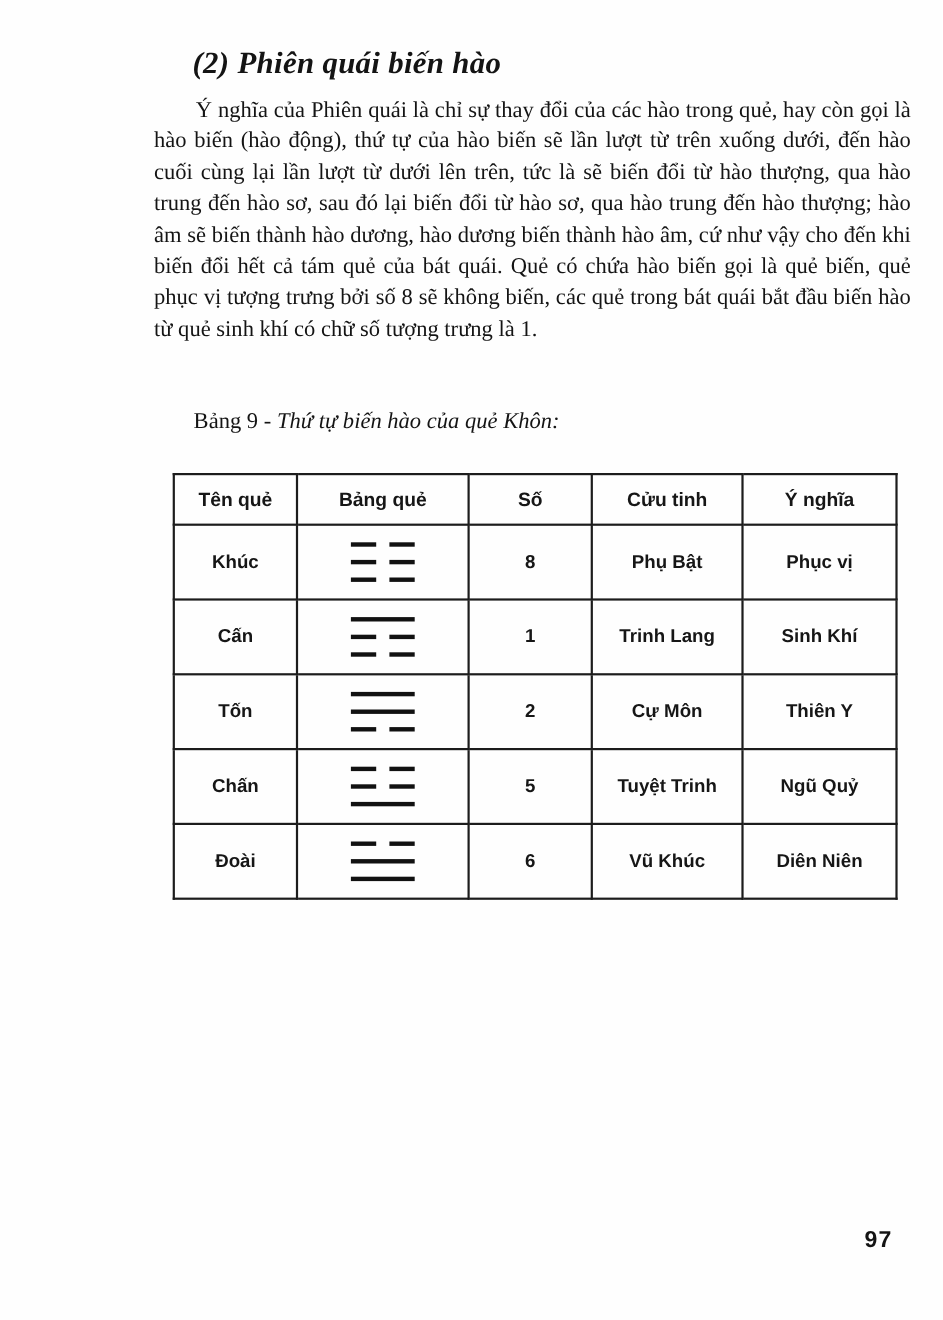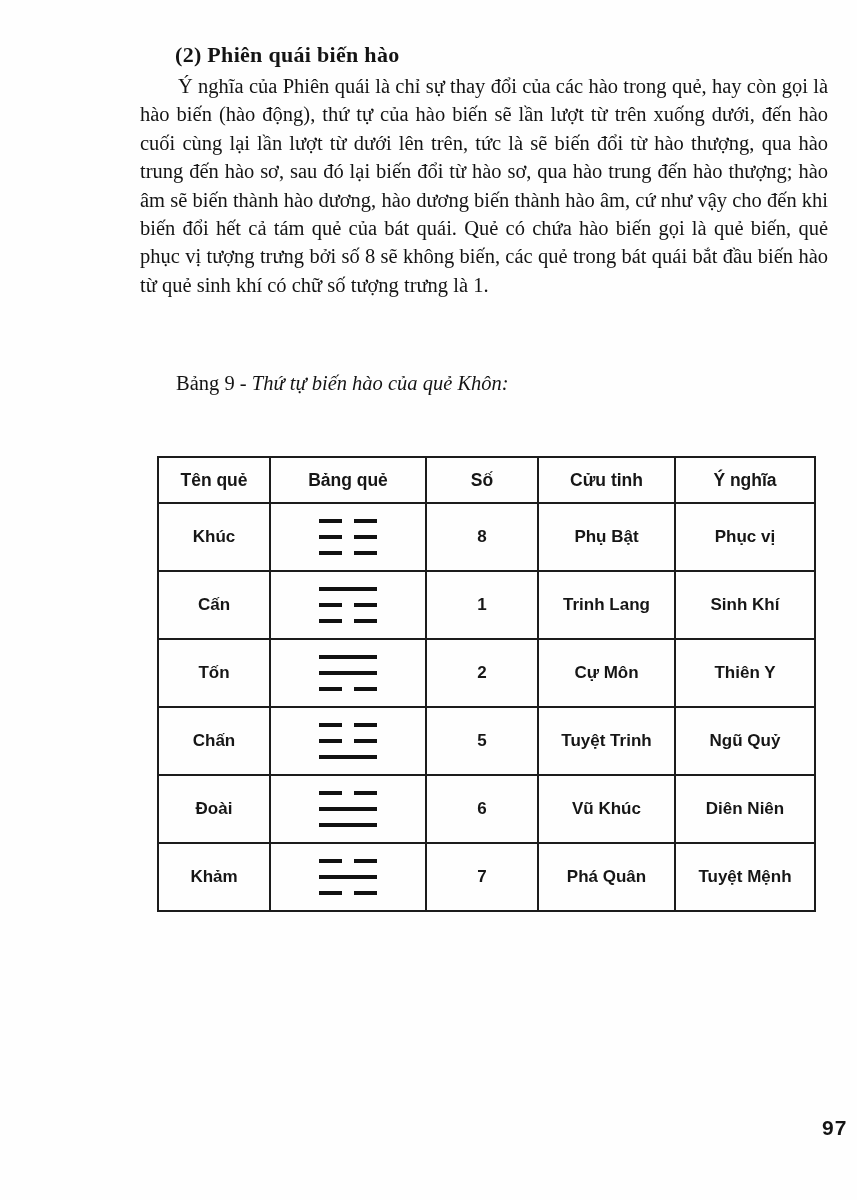--- a/index.html
+++ b/index.html
@@ -13,28 +13,29 @@
     height: 1200px;
     background: #fefefe;
     font-family: "Liberation Serif", "DejaVu Serif", serif;
     color: #141414;
     overflow: hidden;
   }
   .heading {
     position: absolute;
     left: 175px;
     top: 42px;
-    font-size: 22px;
+    font-size: 28px;
     font-weight: bold;
+    font-style: italic;
     letter-spacing: 0.3px;
   }
   .para {
     position: absolute;
     left: 140px;
-    top: 72px;
+    top: 86px;
     width: 688px;
     font-size: 20.5px;
     line-height: 28.4px;
     text-align: justify;
     text-indent: 38px;
   }
   .caption {
     position: absolute;
     left: 176px;
     top: 372px;
@@ -48,21 +49,20 @@
   .que-table {
     position: absolute;
     left: 157px;
     top: 430px;
     border-collapse: collapse;
     font-family: "Liberation Sans", "DejaVu Sans", sans-serif;
     font-size: 17px;
     font-weight: bold;
     color: #161616;
     table-layout: fixed;
-    margin-top: 26px;
   }
   .que-table th, .que-table td {
     border: 2px solid #1c1c1c;
     text-align: center;
     vertical-align: middle;
     padding: 0;
   }
   .que-table th {
     height: 44px;
     font-size: 17.5px;
@@ -89,21 +89,21 @@
     justify-content: space-between;
     background: transparent;
   }
   .tri-line.yin .seg {
     width: 23px;
     height: 4px;
     background: #111;
   }
   .page-number {
     position: absolute;
-    left: 822px;
+    left: 786px;
     top: 1116px;
     font-family: "Liberation Sans", "DejaVu Sans", sans-serif;
     font-size: 21px;
     font-weight: bold;
     letter-spacing: 1px;
   }
 </style>
 </head>
 <body>
 
@@ -220,37 +220,18 @@
                 <span class="seg"></span>
               </div>
               <div class="tri-line yang"></div>
               <div class="tri-line yang"></div>
             </div>
     </td>
     <td>6</td>
     <td>Vũ Khúc</td>
     <td>Diên Niên</td>
   </tr>
-        <tr>
-    <td>Khảm</td>
-    <td>
-      <div class="trigram">
-              <div class="tri-line yin">
-                <span class="seg"></span>
-                <span class="seg"></span>
-              </div>
-              <div class="tri-line yang"></div>
-              <div class="tri-line yin">
-                <span class="seg"></span>
-                <span class="seg"></span>
-              </div>
-            </div>
-    </td>
-    <td>7</td>
-    <td>Phá Quân</td>
-    <td>Tuyệt Mệnh</td>
-  </tr>
       </tbody>
   </table>
 
   <div class="page-number">97</div>
 
 </div>
 
 </body></html>

